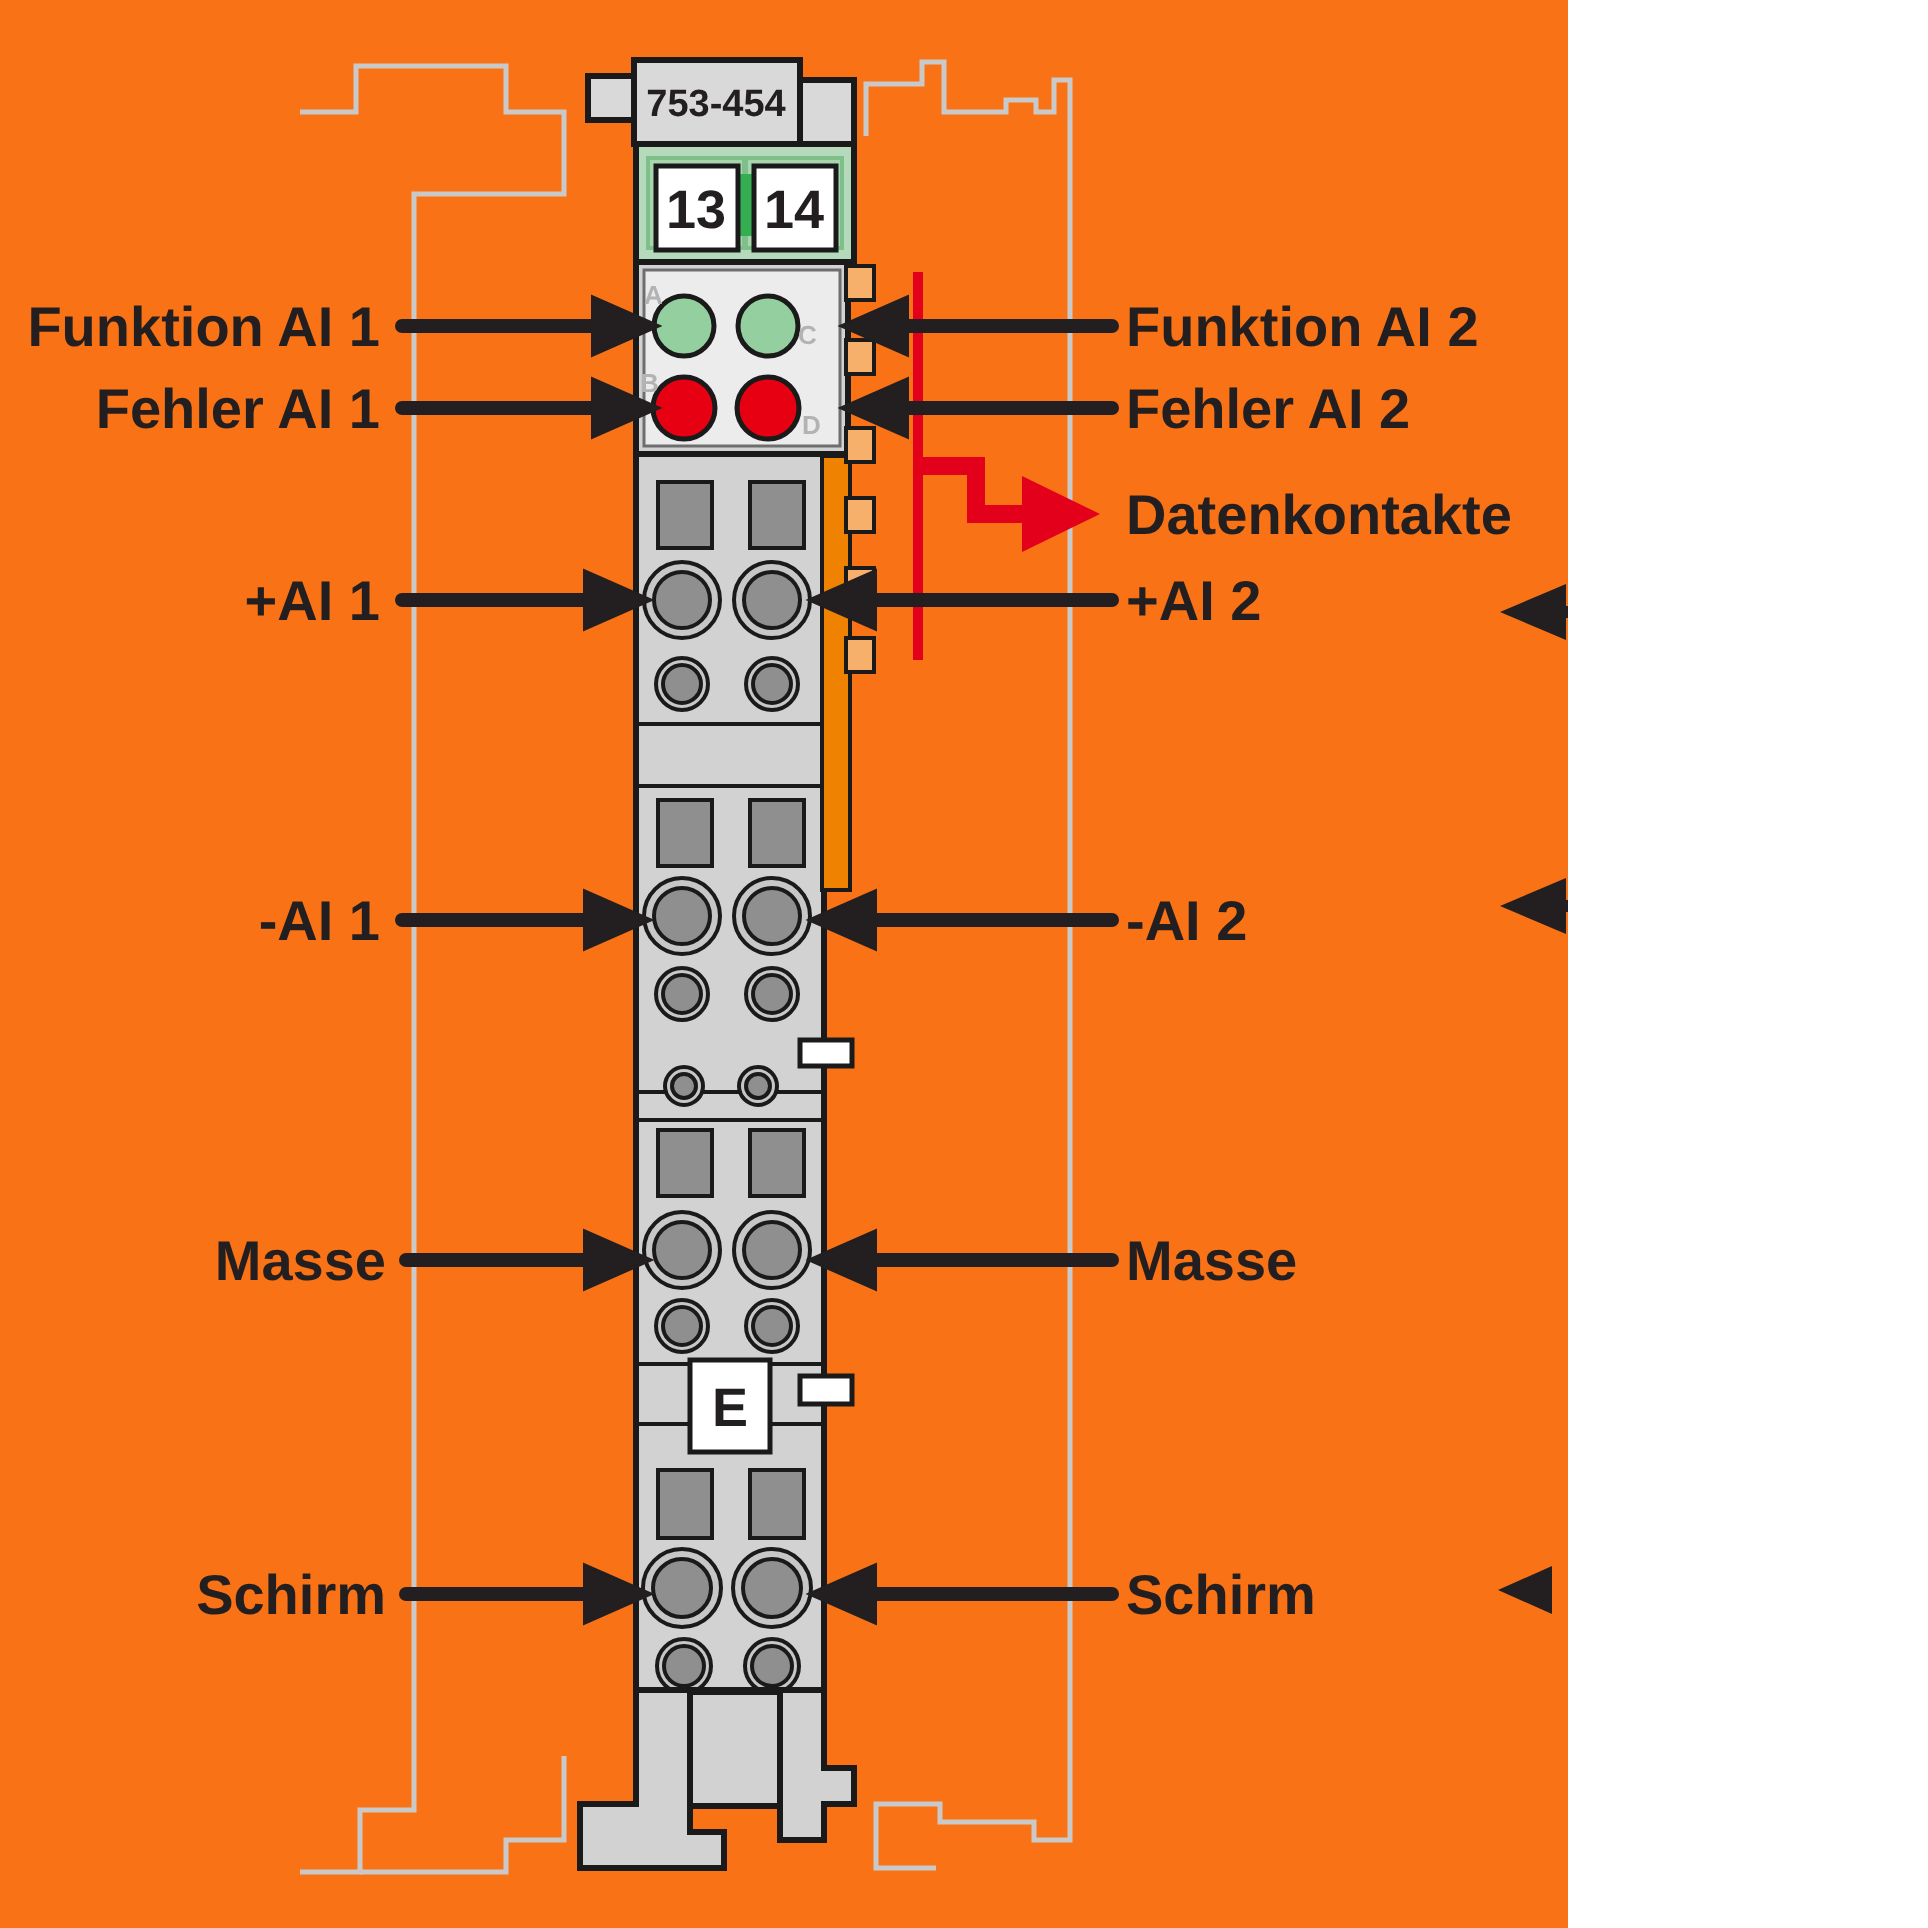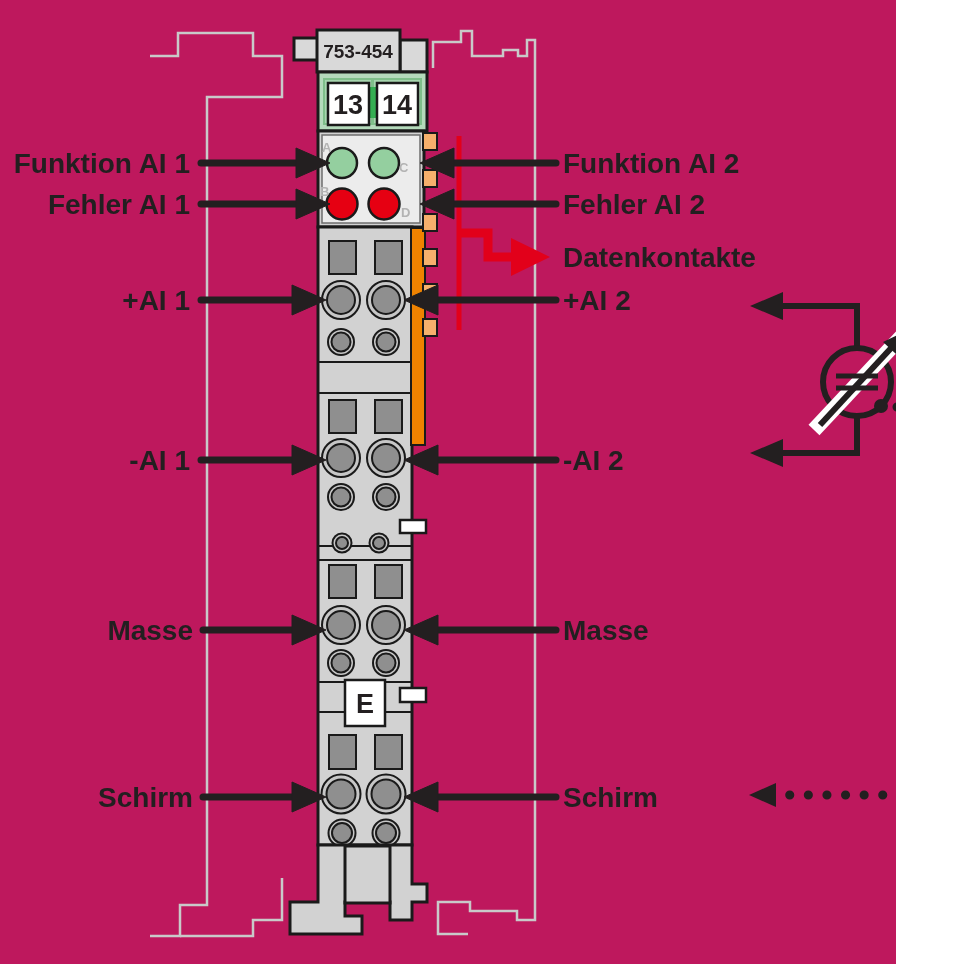--- a/index.html
+++ b/index.html
@@ -1,16 +1,16 @@
 <!DOCTYPE html>
 <html><head>
 <meta charset="utf-8">
 <style>
   html,body{margin:0;padding:0;background:#ffffff;}
-  .canvas{position:relative;width:896px;height:964px;background:#be185d;overflow:hidden;
+  .canvas{position:relative;width:784px;height:964px;background:#f97316;overflow:hidden;
           font-family:"Liberation Sans", sans-serif;}
   svg{display:block;}
   text{font-family:"Liberation Sans", sans-serif;fill:#231f20;}
   .lbl{font-size:28px;font-weight:bold;}
   .part{font-size:19px;font-weight:bold;}
   .tnum{font-size:27px;font-weight:bold;}
   .emark{font-size:27px;font-weight:bold;}
   .ledletter{font-size:13px;font-weight:bold;fill:#b3b3b3;}
   .ghost{fill:none;stroke:#c9c9c9;stroke-width:2.5;}
   .bodyfill{fill:#d2d2d2;stroke:#1a1a1a;stroke-width:3;}

